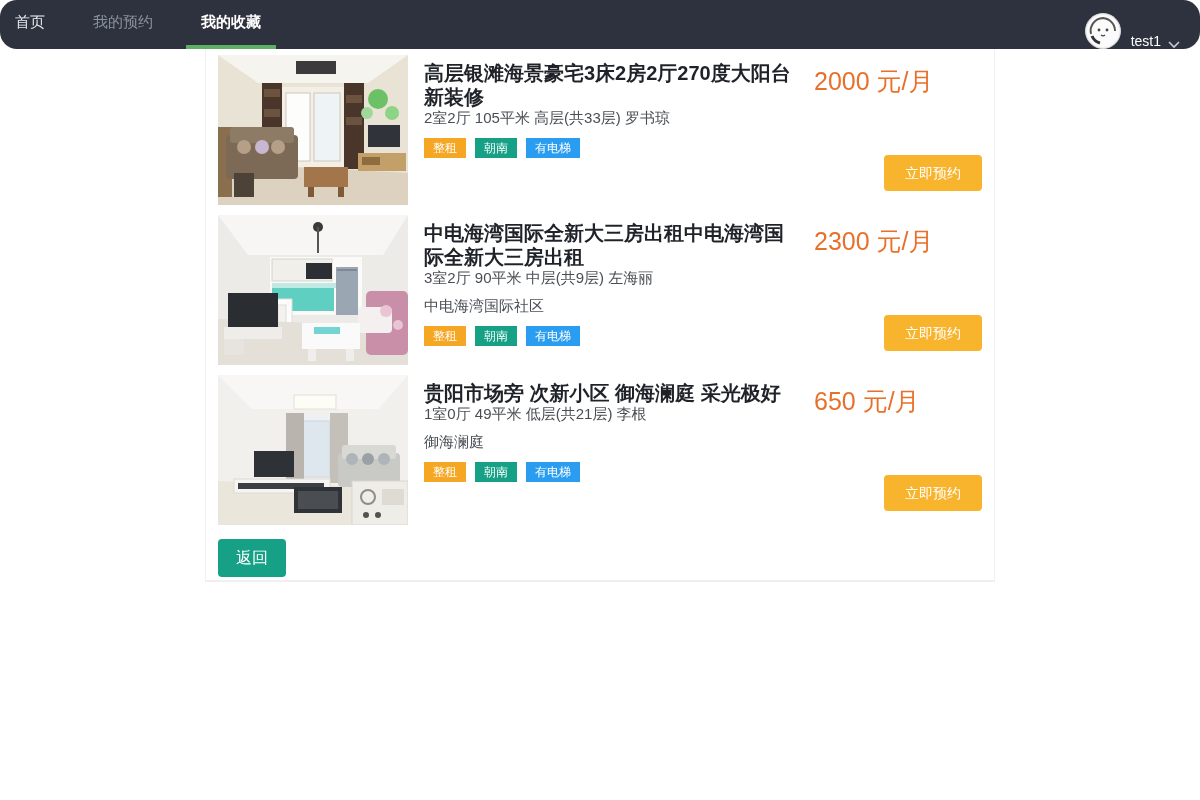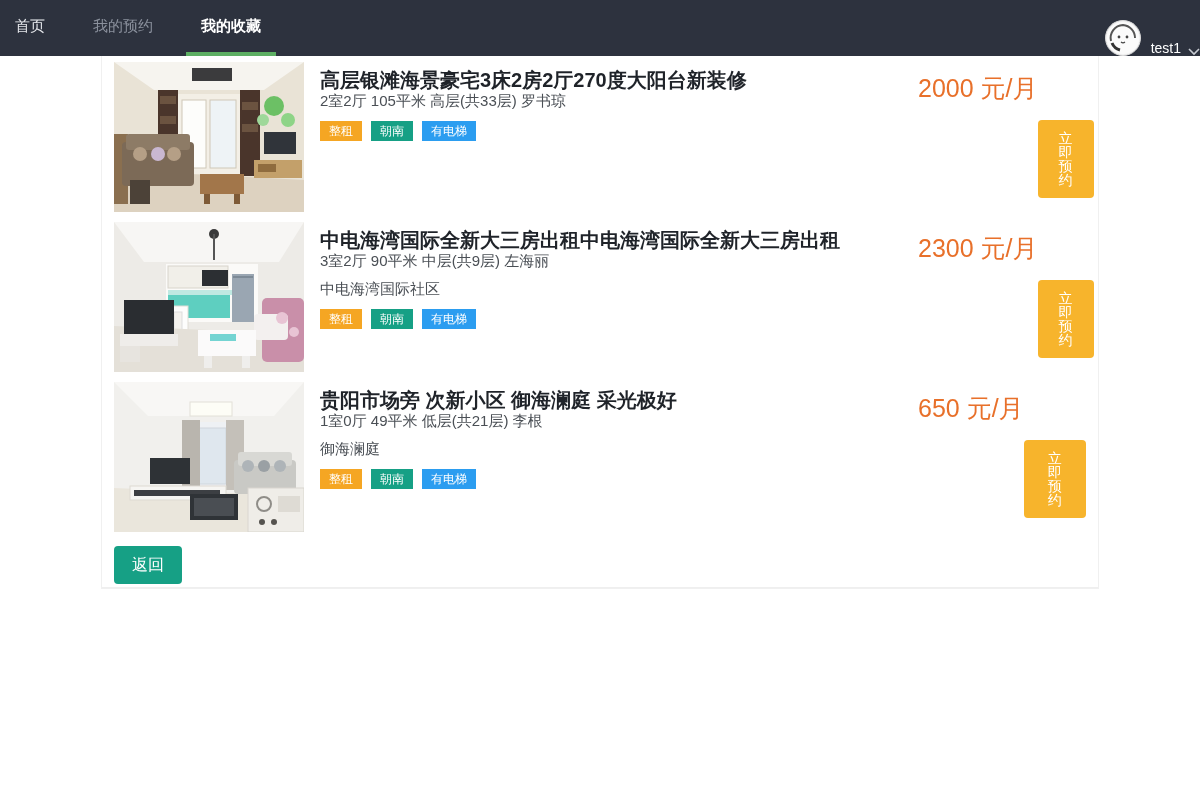--- a/index.html
+++ b/index.html
@@ -14,25 +14,26 @@
   }
   *{box-sizing:border-box;margin:0;padding:0;}
   html,body{width:1200px;height:800px;}
   body{
     font-family:"Liberation Sans","DejaVu Sans",sans-serif;
     background:#ffffff;
     color:#222;
   }
   
   .navbar{
-    height:56px;
+    height:49px;
     background:var(--nav-bg);
     display:flex;
     align-items:stretch;
-    padding:0 0 0 0;
+    padding:0 20px 0 0;
+    border-radius:17px;
   }
   .nav-tabs{display:flex;align-items:stretch;}
   .nav-tab{
     display:flex;align-items:center;
     padding:0 15px;
     color:#e6e8ec;
     font-size:15px;
     cursor:pointer;
     border-bottom:4px solid transparent;
     margin-right:18px;
@@ -54,21 +55,21 @@
     width:36px;height:36px;border-radius:50%;
     background:#f4f4f4;
     margin-right:10px;
     display:flex;align-items:center;justify-content:center;
     overflow:hidden;
     border:1px solid #d9d9d9;
   }
   .chevron{margin-left:7px;display:flex;align-items:center;}
   
   .panel{
-    width:998px;
+    width:790px;
     margin:0 auto;
     background:#fff;
     border:1px solid #f0f0f0;
     border-top:none;
     padding:6px 12px 0 12px;
   }
   .listing-row{
     display:flex;
     height:150px;
     margin-bottom:10px;
@@ -102,21 +103,21 @@
     padding:4px 9px;
     border-radius:0;
     margin-right:9px;
     line-height:1;
   }
   .tag-rent{background:var(--tag-rent);}
   .tag-south{background:var(--tag-south);}
   .tag-elevator{background:var(--tag-elevator);}
   .listing-right{
     width:168px;flex:none;
-    display:flex;flex-direction:row;
+    display:flex;flex-direction:column;
     padding-top:10px;
     margin-left:22px;
   }
   .listing-price{
     color:var(--price-color);
     font-size:25px;
     white-space:nowrap;
   }
   .book-btn{
     margin-top:auto;

